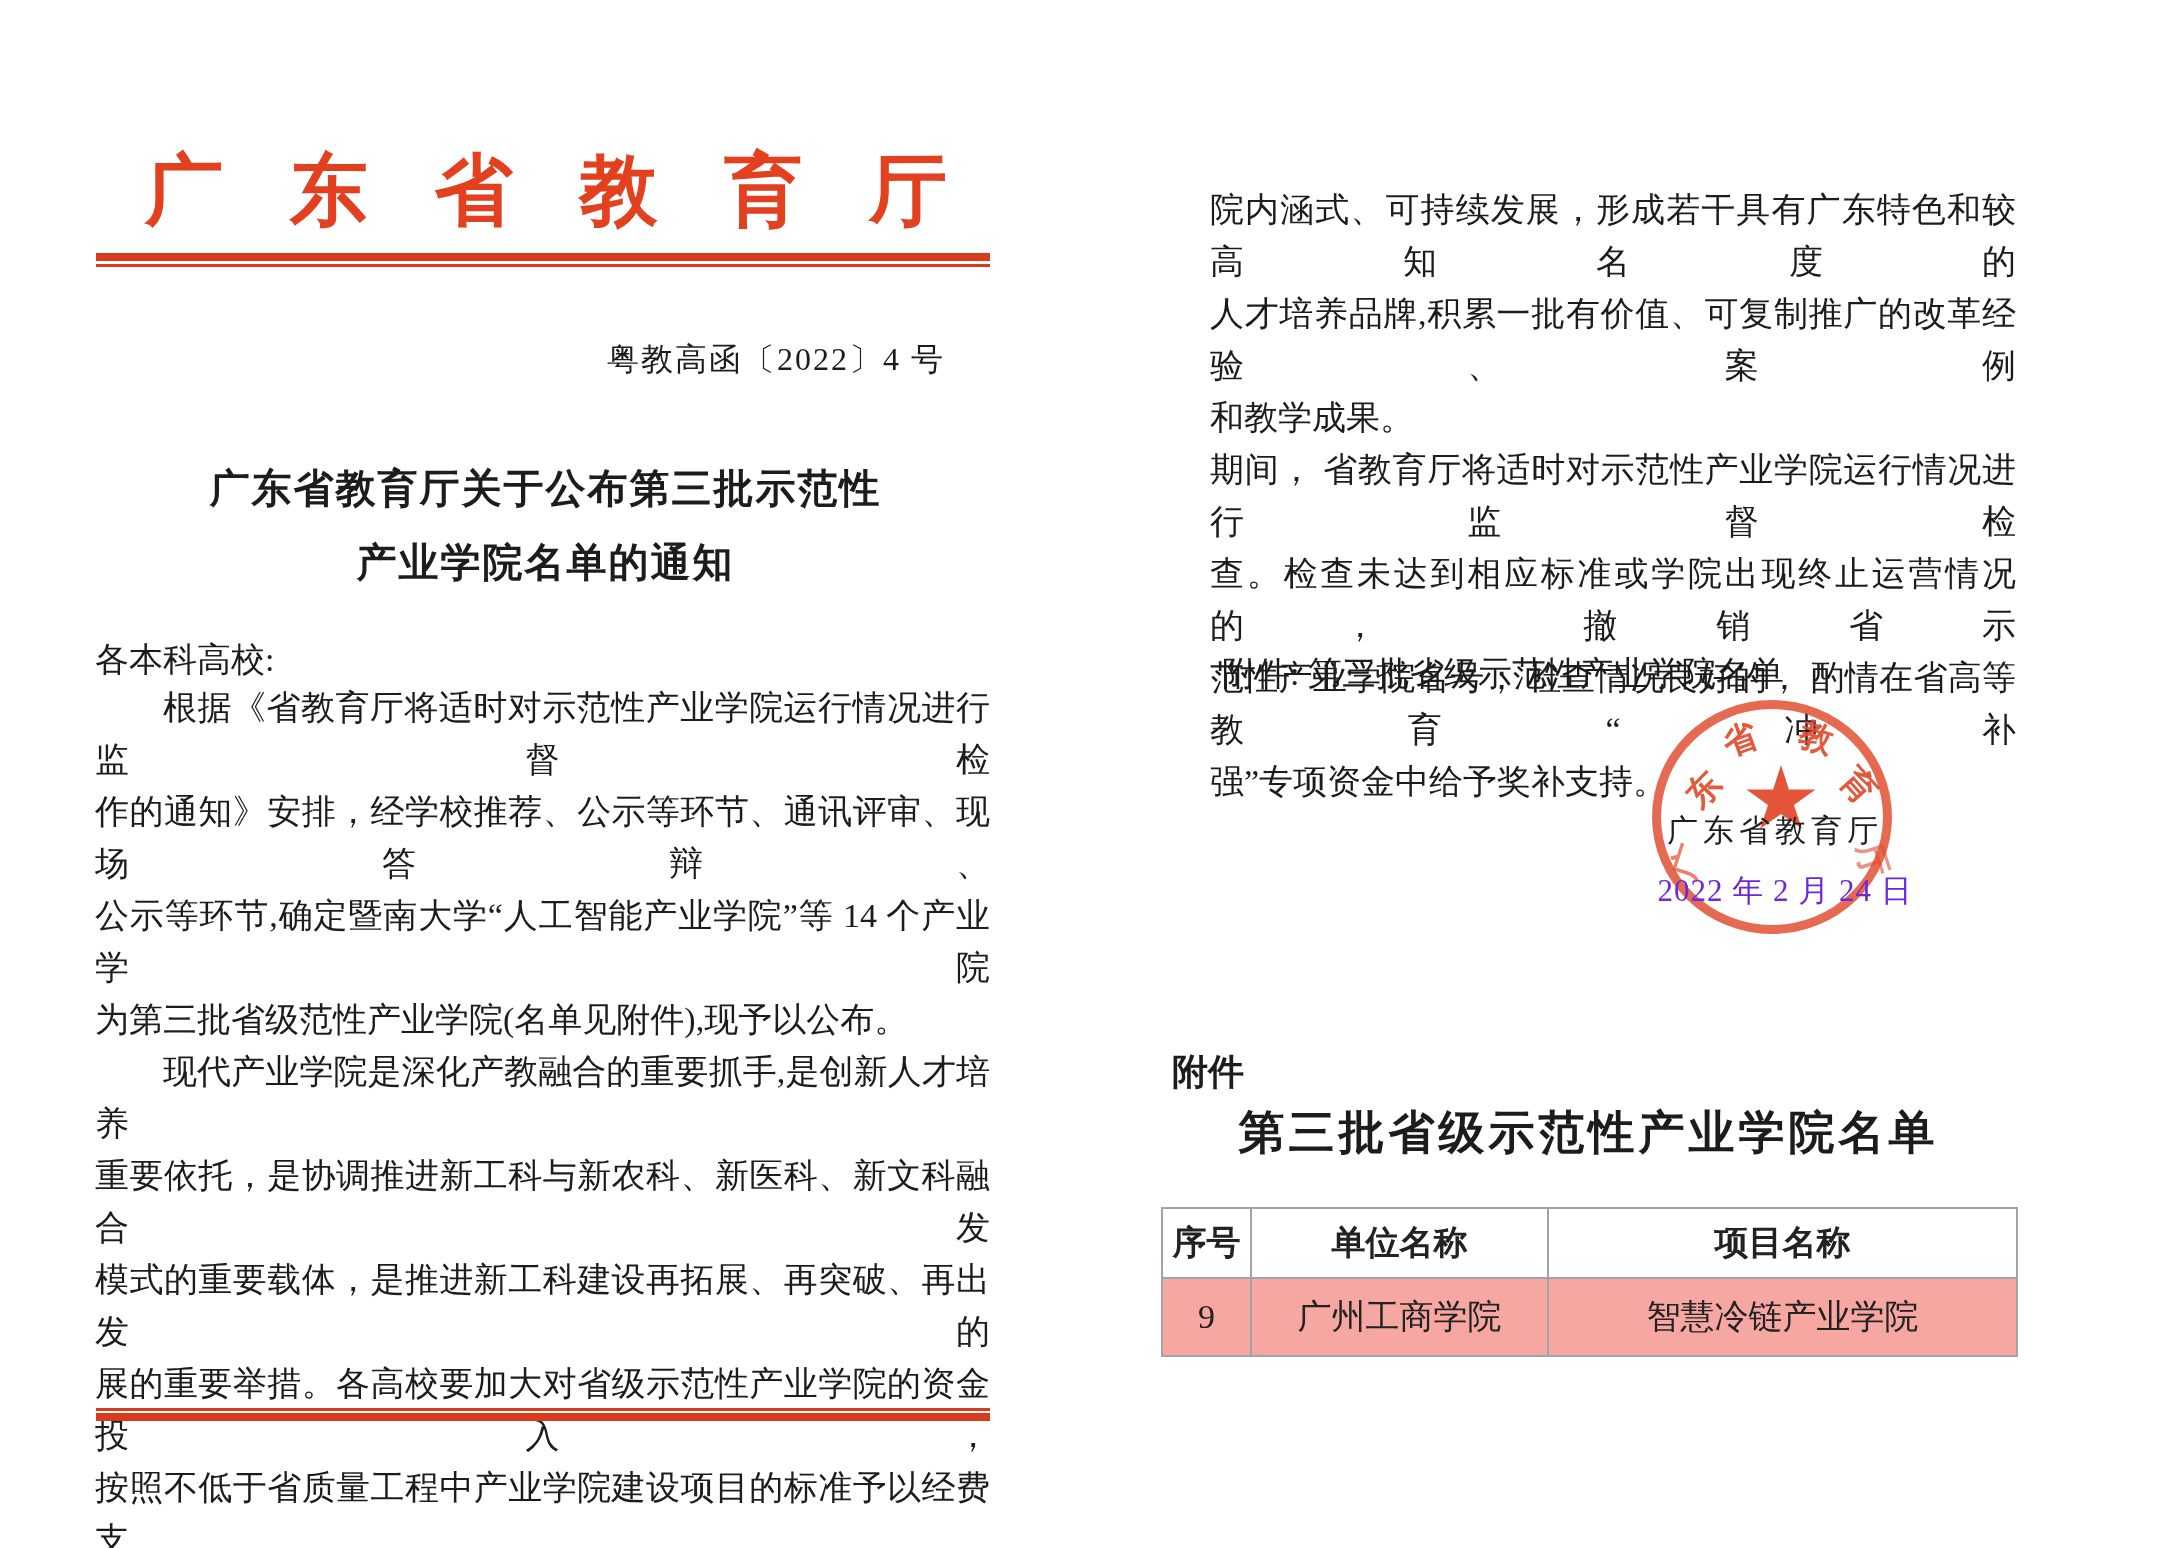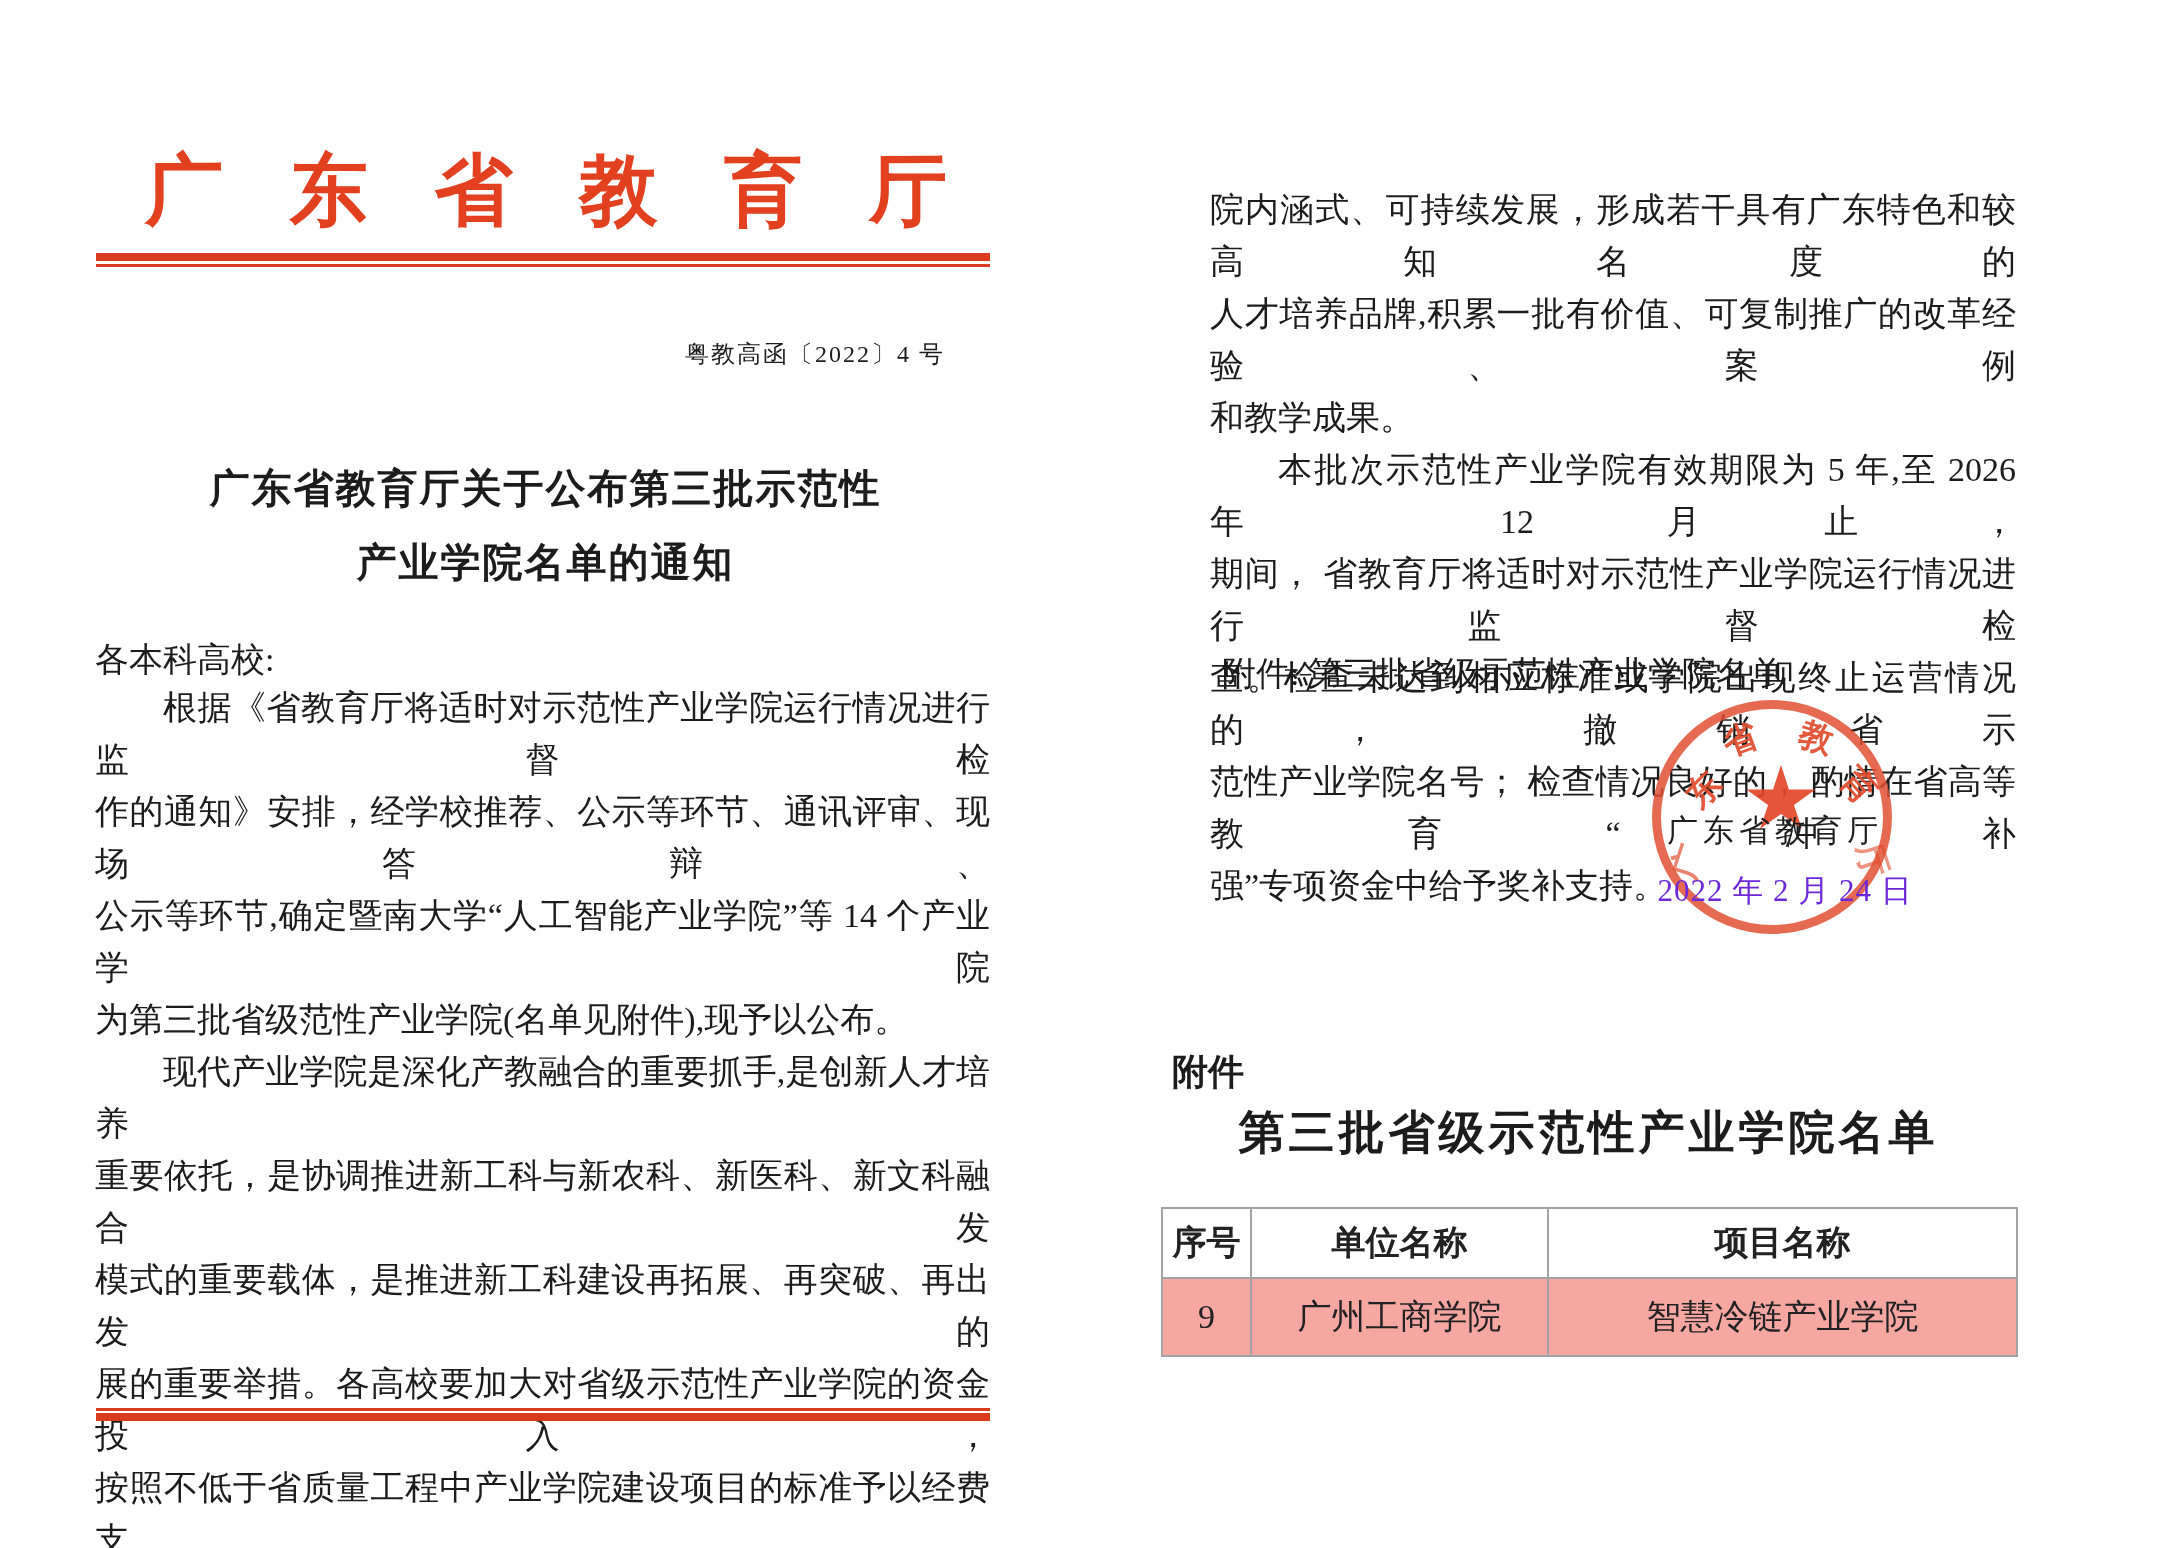--- a/index.html
+++ b/index.html
@@ -11,21 +11,21 @@
   .masthead{
     position:absolute;left:145px;top:146px;width:802px;height:90px;
     display:flex;justify-content:space-between;align-items:flex-start;
     font-size:78px;font-weight:bold;color:#e2401f;line-height:90px;
   }
   .rule{position:absolute;left:96px;width:894px;background:#da3b1d;}
   .rule-a{top:253px;height:8px;}
   .rule-b{top:264px;height:3px;}
   .doc-number{
     position:absolute;left:95px;top:338px;width:850px;
-    font-size:24px;text-align:right;letter-spacing:2px;
+    font-size:32px;text-align:right;letter-spacing:2px;
   }
   .doc-title{
     position:absolute;left:98px;top:452px;width:895px;
     font-size:40px;font-weight:bold;text-align:center;line-height:74px;letter-spacing:2px;
   }
   .salutation{
     position:absolute;left:95px;top:634px;width:895px;
     font-size:34px;line-height:52px;
   }
   .bodyblock{
@@ -130,21 +130,20 @@
 
   </div>
 
   <div class="rule footer-rule-a"></div>
   <div class="rule footer-rule-b"></div>
 
   <div class="bodyblock right-body">
     <div class="bline">院内涵式、可持续发展，形成若干具有广东特色和较高知名度的</div>
     <div class="bline">人才培养品牌,积累一批有价值、可复制推广的改革经验、案例</div>
     <div class="bline end">和教学成果。</div>
-    <div class="bline indent">本批次示范性产业学院有效期限为 5 年,至 2026 年 12 月止，</div>
     <div class="bline">期间， 省教育厅将适时对示范性产业学院运行情况进行监督检</div>
     <div class="bline">查。检查未达到相应标准或学院出现终止运营情况的， 撤销省示</div>
     <div class="bline">范性产业学院名号； 检查情况良好的， 酌情在省高等教育“冲补</div>
     <div class="bline end">强”专项资金中给予奖补支持。</div>
   </div>
 
   <div class="attachment-ref">附件: 第三批省级示范性产业学院名单</div>
 
   <div class="seal">
     <div class="seal-star"></div>

